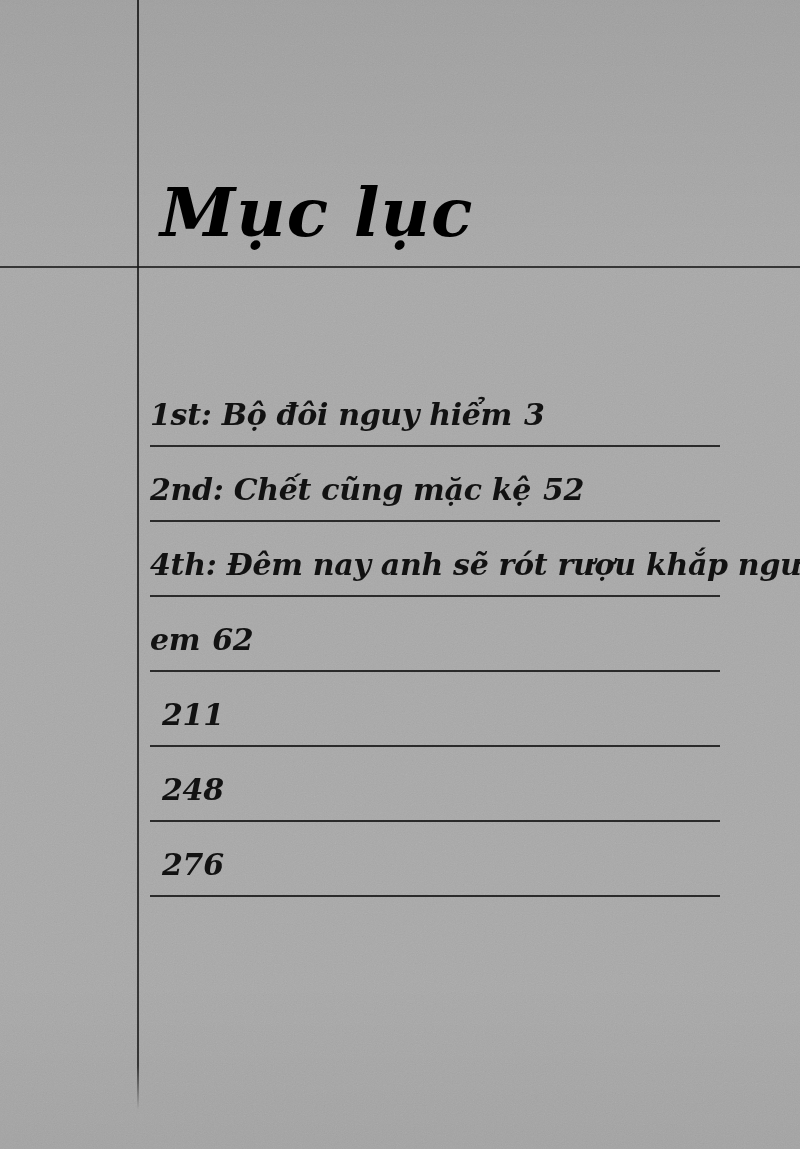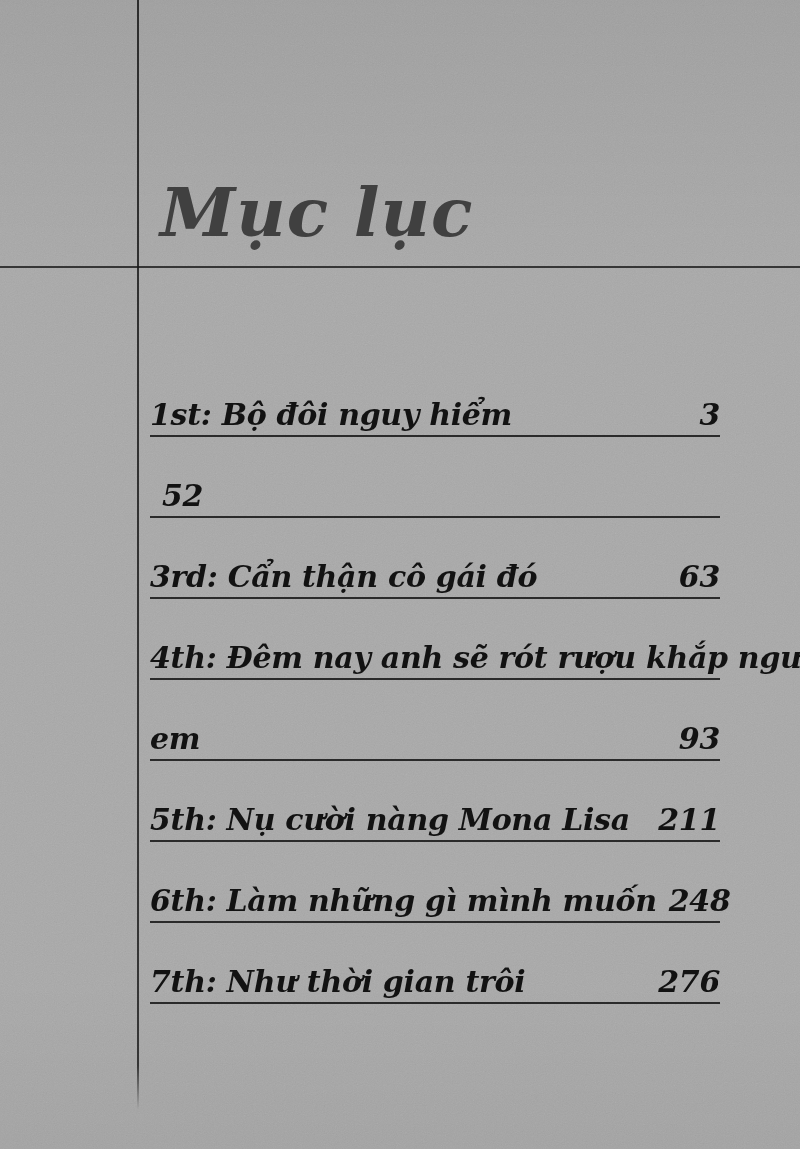--- a/index.html
+++ b/index.html
@@ -43,37 +43,36 @@
     background: rgba(25,25,25,0.8);
   }
   .page-title {
     position: absolute;
     left: 160px;
     top: 178px;
     font-size: 68px;
     font-weight: bold;
     font-style: italic;
     letter-spacing: 1px;
-    color: #404040;
+    color: #000000;
     line-height: 1;
     white-space: nowrap;
   }
   .toc {
     position: absolute;
     left: 150px;
     top: 395px;
     width: 570px;
   }
   .toc-row {
     display: flex;
-    justify-content: space-between;
     align-items: flex-end;
     border-bottom: 2px solid rgba(20,20,20,0.85);
-    padding-bottom: 0;
-    margin-bottom: 39px;
+    padding-bottom: 10px;
+    margin-bottom: 23px;
     line-height: 40px;
     min-height: 40px;
   }
   .toc-label, .toc-page {
     font-size: 30px;
     font-weight: bold;
     font-style: italic;
     color: #121212;
     white-space: nowrap;
     letter-spacing: -0.3px;
@@ -101,46 +100,40 @@
 <div class="page-title">Mục lục</div>
 
 <div class="toc">
 
   <div class="toc-row">
     <span class="toc-label">1st: Bộ đôi nguy hiểm</span>
     <span class="toc-page">3</span>
   </div>
 
   <div class="toc-row">
+    <span class="toc-label">2nd: Chết cũng mặc kệ</span>
     <span class="toc-page">52</span>
   </div>
 
-  <div class="toc-row">
-    <span class="toc-label">3rd: Cẩn thận cô gái đó</span>
-    <span class="toc-page">63</span>
-  </div>
 
   <div class="toc-row">
     <span class="toc-label">4th: Đêm nay anh sẽ rót rượu khắp người</span>
     <span class="toc-page"></span>
   </div>
 
   <div class="toc-row">
     <span class="toc-label">em</span>
-    <span class="toc-page">93</span>
+    <span class="toc-page">62</span>
   </div>
 
   <div class="toc-row">
-    <span class="toc-label">5th: Nụ cười nàng Mona Lisa</span>
     <span class="toc-page">211</span>
   </div>
 
   <div class="toc-row">
-    <span class="toc-label">6th: Làm những gì mình muốn</span>
     <span class="toc-page">248</span>
   </div>
 
   <div class="toc-row">
-    <span class="toc-label">7th: Như thời gian trôi</span>
     <span class="toc-page">276</span>
   </div>
 
 </div>
 
 </body></html>

